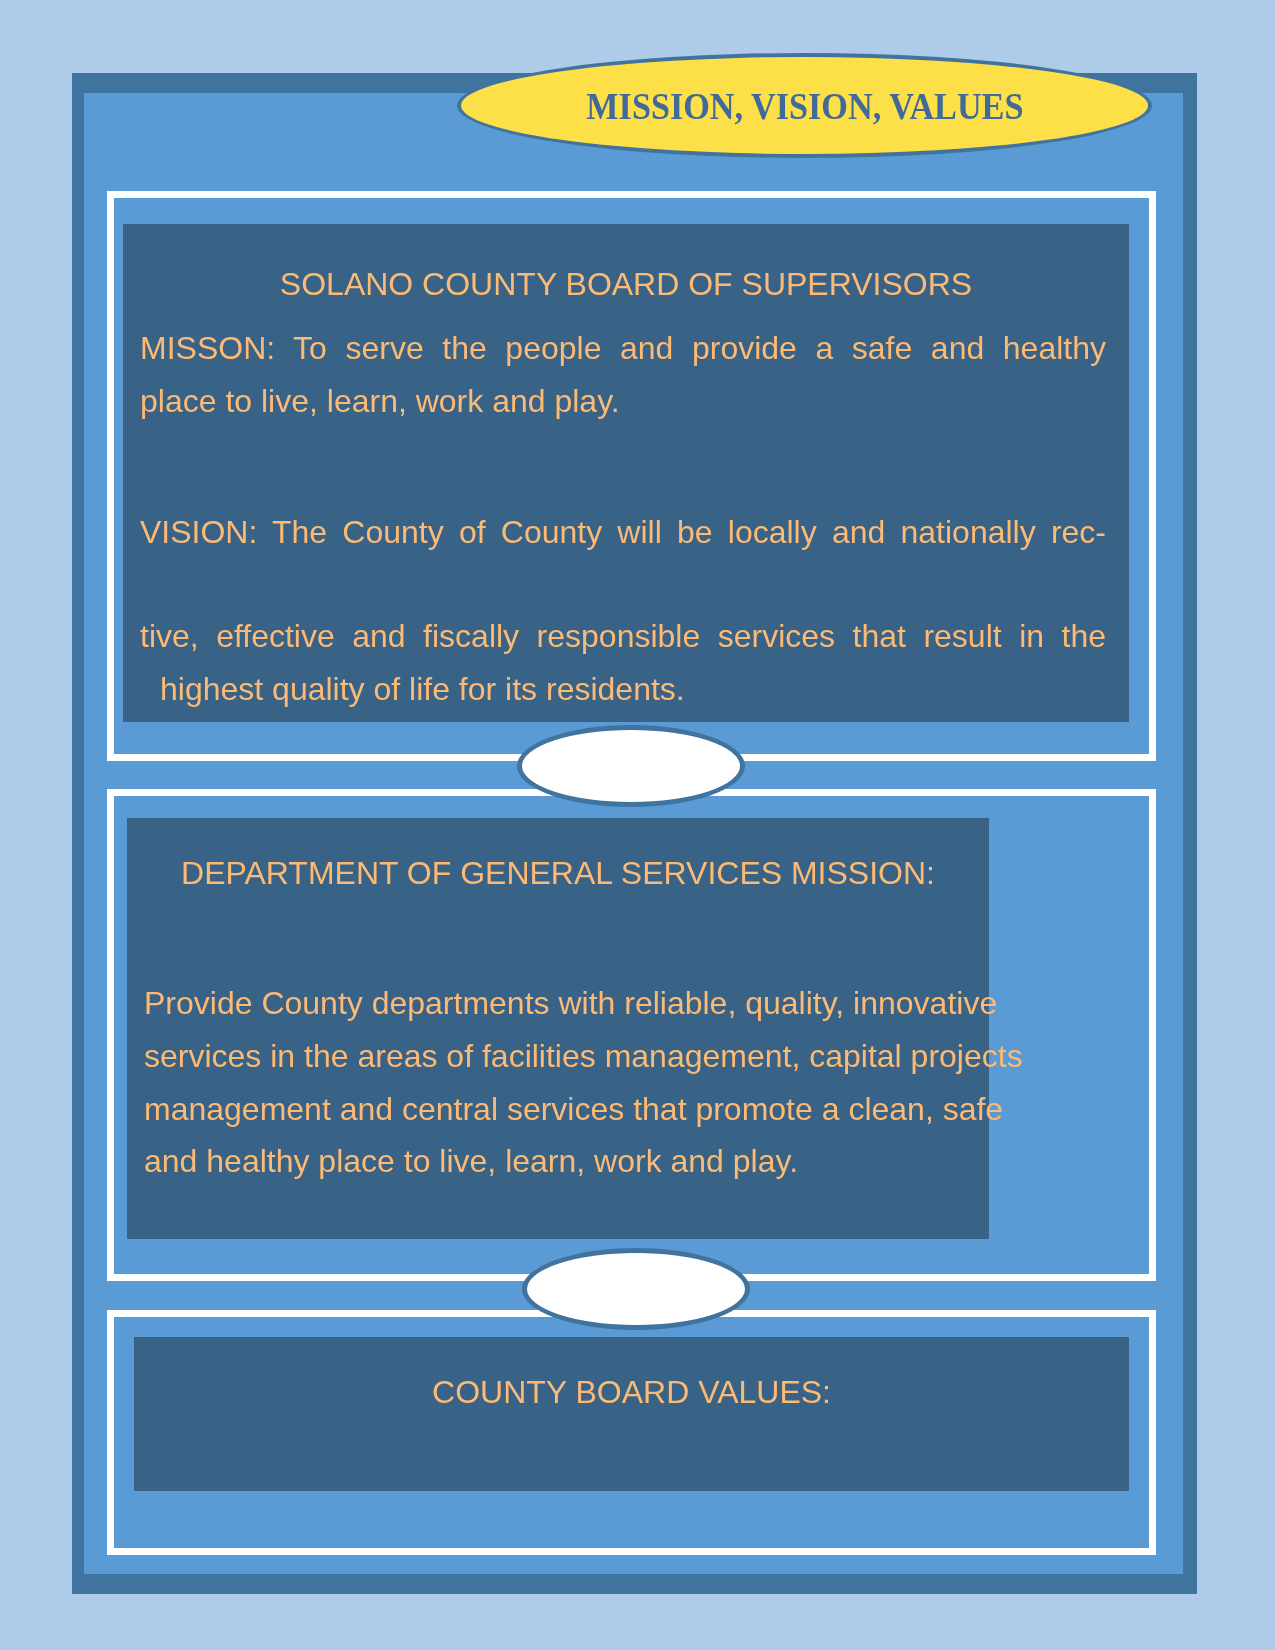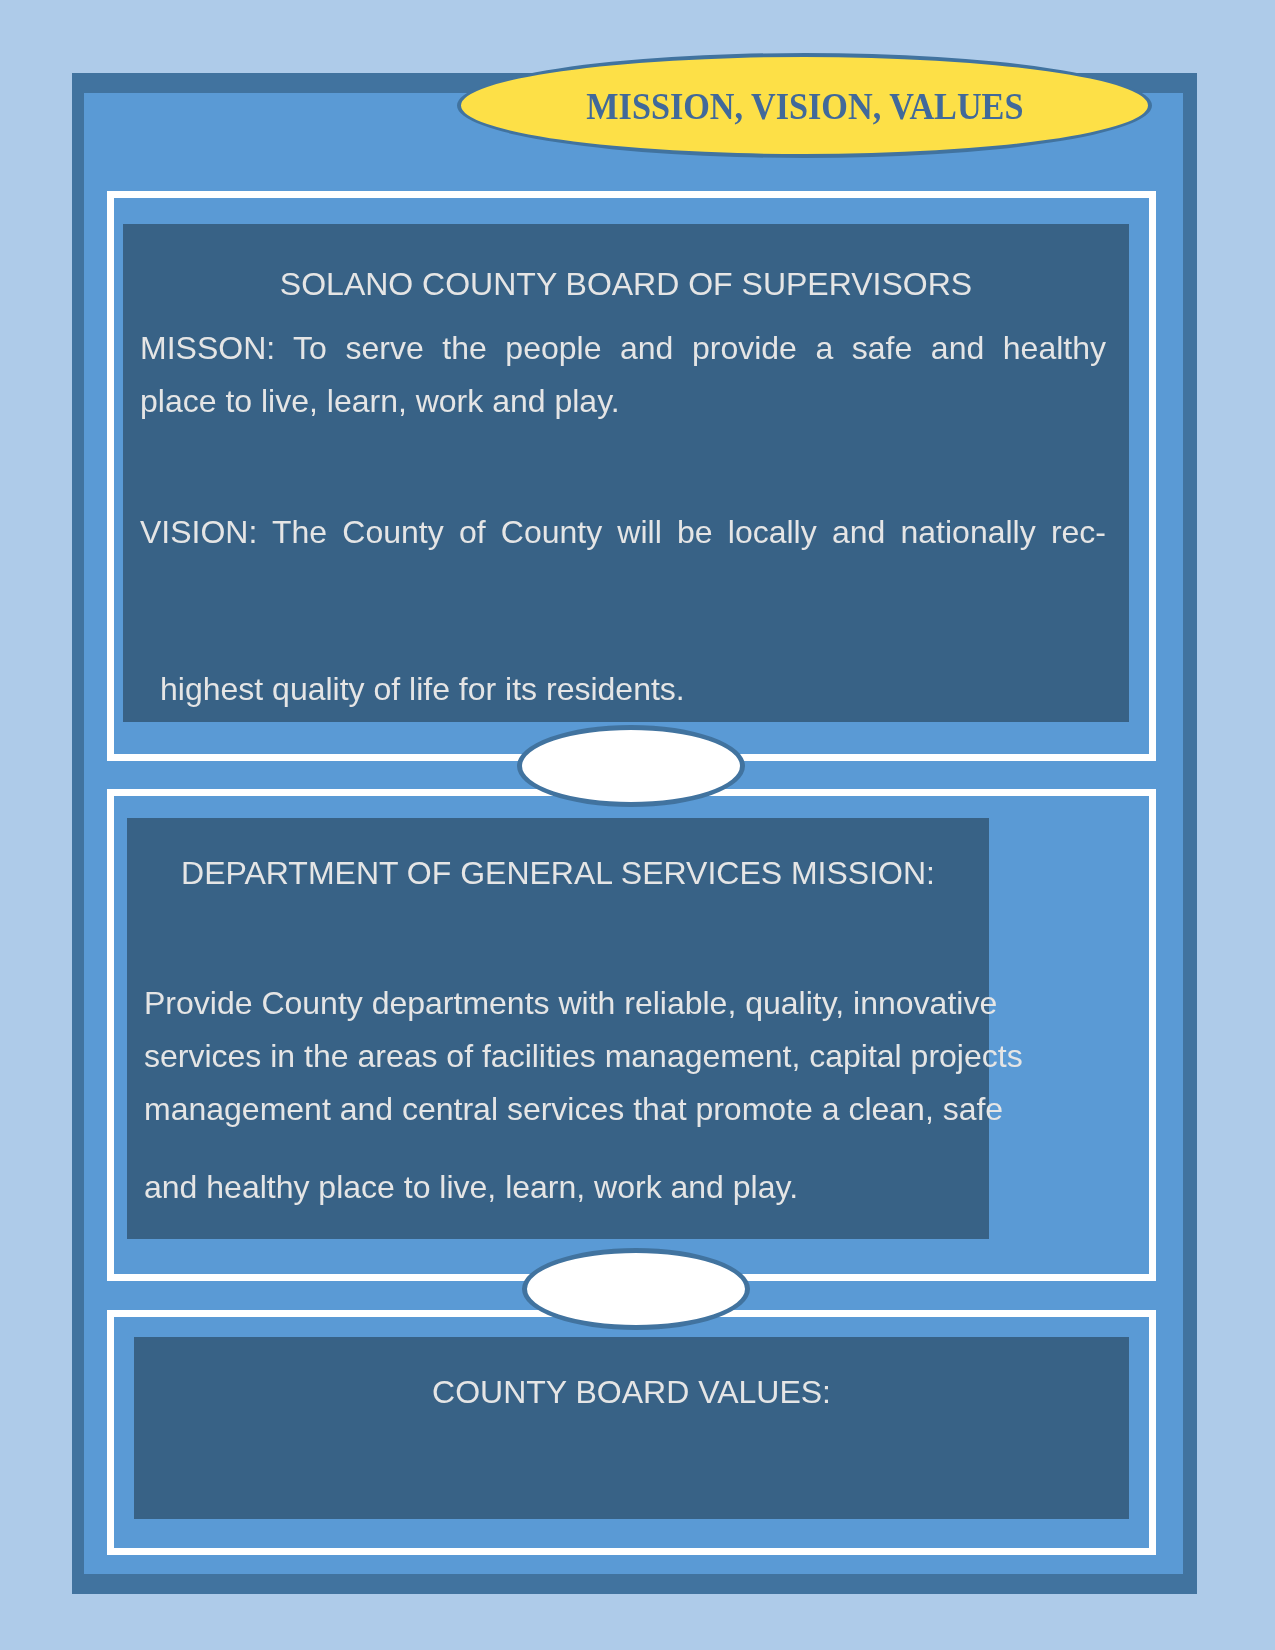--- a/index.html
+++ b/index.html
@@ -22,21 +22,21 @@
   .title-text {
     font-family:"Liberation Serif", "DejaVu Serif", serif;
     font-weight:bold; font-size:38px; color:#41699a; letter-spacing:0px;
     transform:scaleX(0.9);
   }
   .connector {
     background:#ffffff; border:5px solid #41739f; border-radius:50%;
   }
   .line {
     position:absolute; left:0; right:0; white-space:nowrap;
-    font-size:32px; color:#e5e5e5; line-height:40px;
+    font-size:32px; color:#fdba74; line-height:40px;
   }
   .just { text-align:justify; text-align-last:justify; }
   .center { text-align:center; }
 </style>
 </head>
 <body>
 
 <div class="abs outer-frame"></div>
 <div class="abs inner-frame"></div>
 
@@ -45,36 +45,37 @@
 </div>
 
 <div class="abs white-box" style="left:107px; top:191px; width:1049px; height:570px;"></div>
 <div class="abs light-fill" style="left:114px; top:198px; width:1035px; height:556px;"></div>
 <div class="abs dark-panel" style="left:123px; top:224px; width:1006px; height:498px;">
   <div class="line center" style="top:40px;">SOLANO COUNTY BOARD OF SUPERVISORS</div>
   <div style="position:absolute; left:17px; right:23px; top:0; bottom:0;">
     <div class="line just" style="top:104px;">MISSON:  To serve the people and provide a safe and healthy</div>
     <div class="line" style="top:157px;">place to live, learn, work and play.</div>
     <div class="line just" style="top:288px;">VISION:  The County of County will be locally and nationally rec-</div>
+    <div class="line just" style="top:392px;">tive, effective and fiscally responsible services that result in the</div>
     <div class="line" style="top:445px;margin-left:20px;">highest quality of life for its residents.</div>
   </div>
 </div>
 
 <div class="abs white-box" style="left:107px; top:789px; width:1049px; height:492px;"></div>
 <div class="abs light-fill" style="left:114px; top:796px; width:1035px; height:478px;"></div>
 <div class="abs dark-panel" style="left:127px; top:818px; width:862px; height:421px;">
   <div class="line center" style="top:35px;">DEPARTMENT OF GENERAL SERVICES MISSION:</div>
   <div style="position:absolute; left:17px; right:23px; top:0; bottom:0;">
     <div class="line just" style="top:165px;">Provide County departments  with reliable, quality, innovative</div>
     <div class="line just" style="top:271px;">management and central services that  promote a clean, safe</div>
     <div class="line just" style="top:218px;">services in the areas of facilities management, capital projects</div>
-    <div class="line" style="top:323px;margin-top:26px;">and healthy place to live, learn, work and play.</div>
+    <div class="line" style="top:323px;">and healthy place to live, learn, work and play.</div>
   </div>
 </div>
 
 <div class="abs white-box" style="left:107px; top:1310px; width:1049px; height:245px;"></div>
 <div class="abs light-fill" style="left:114px; top:1317px; width:1035px; height:231px;"></div>
-<div class="abs dark-panel" style="left:134px; top:1337px; width:995px; height:182px;">
+<div class="abs dark-panel" style="left:134px; top:1337px; width:995px; height:154px;">
   <div class="line center" style="top:35px;">COUNTY BOARD VALUES:</div>
 </div>
 
 <div class="abs connector" style="left:517px; top:725px; width:228px; height:82px;"></div>
 <div class="abs connector" style="left:522px; top:1248px; width:228px; height:82px;"></div>
 
 </body></html>

